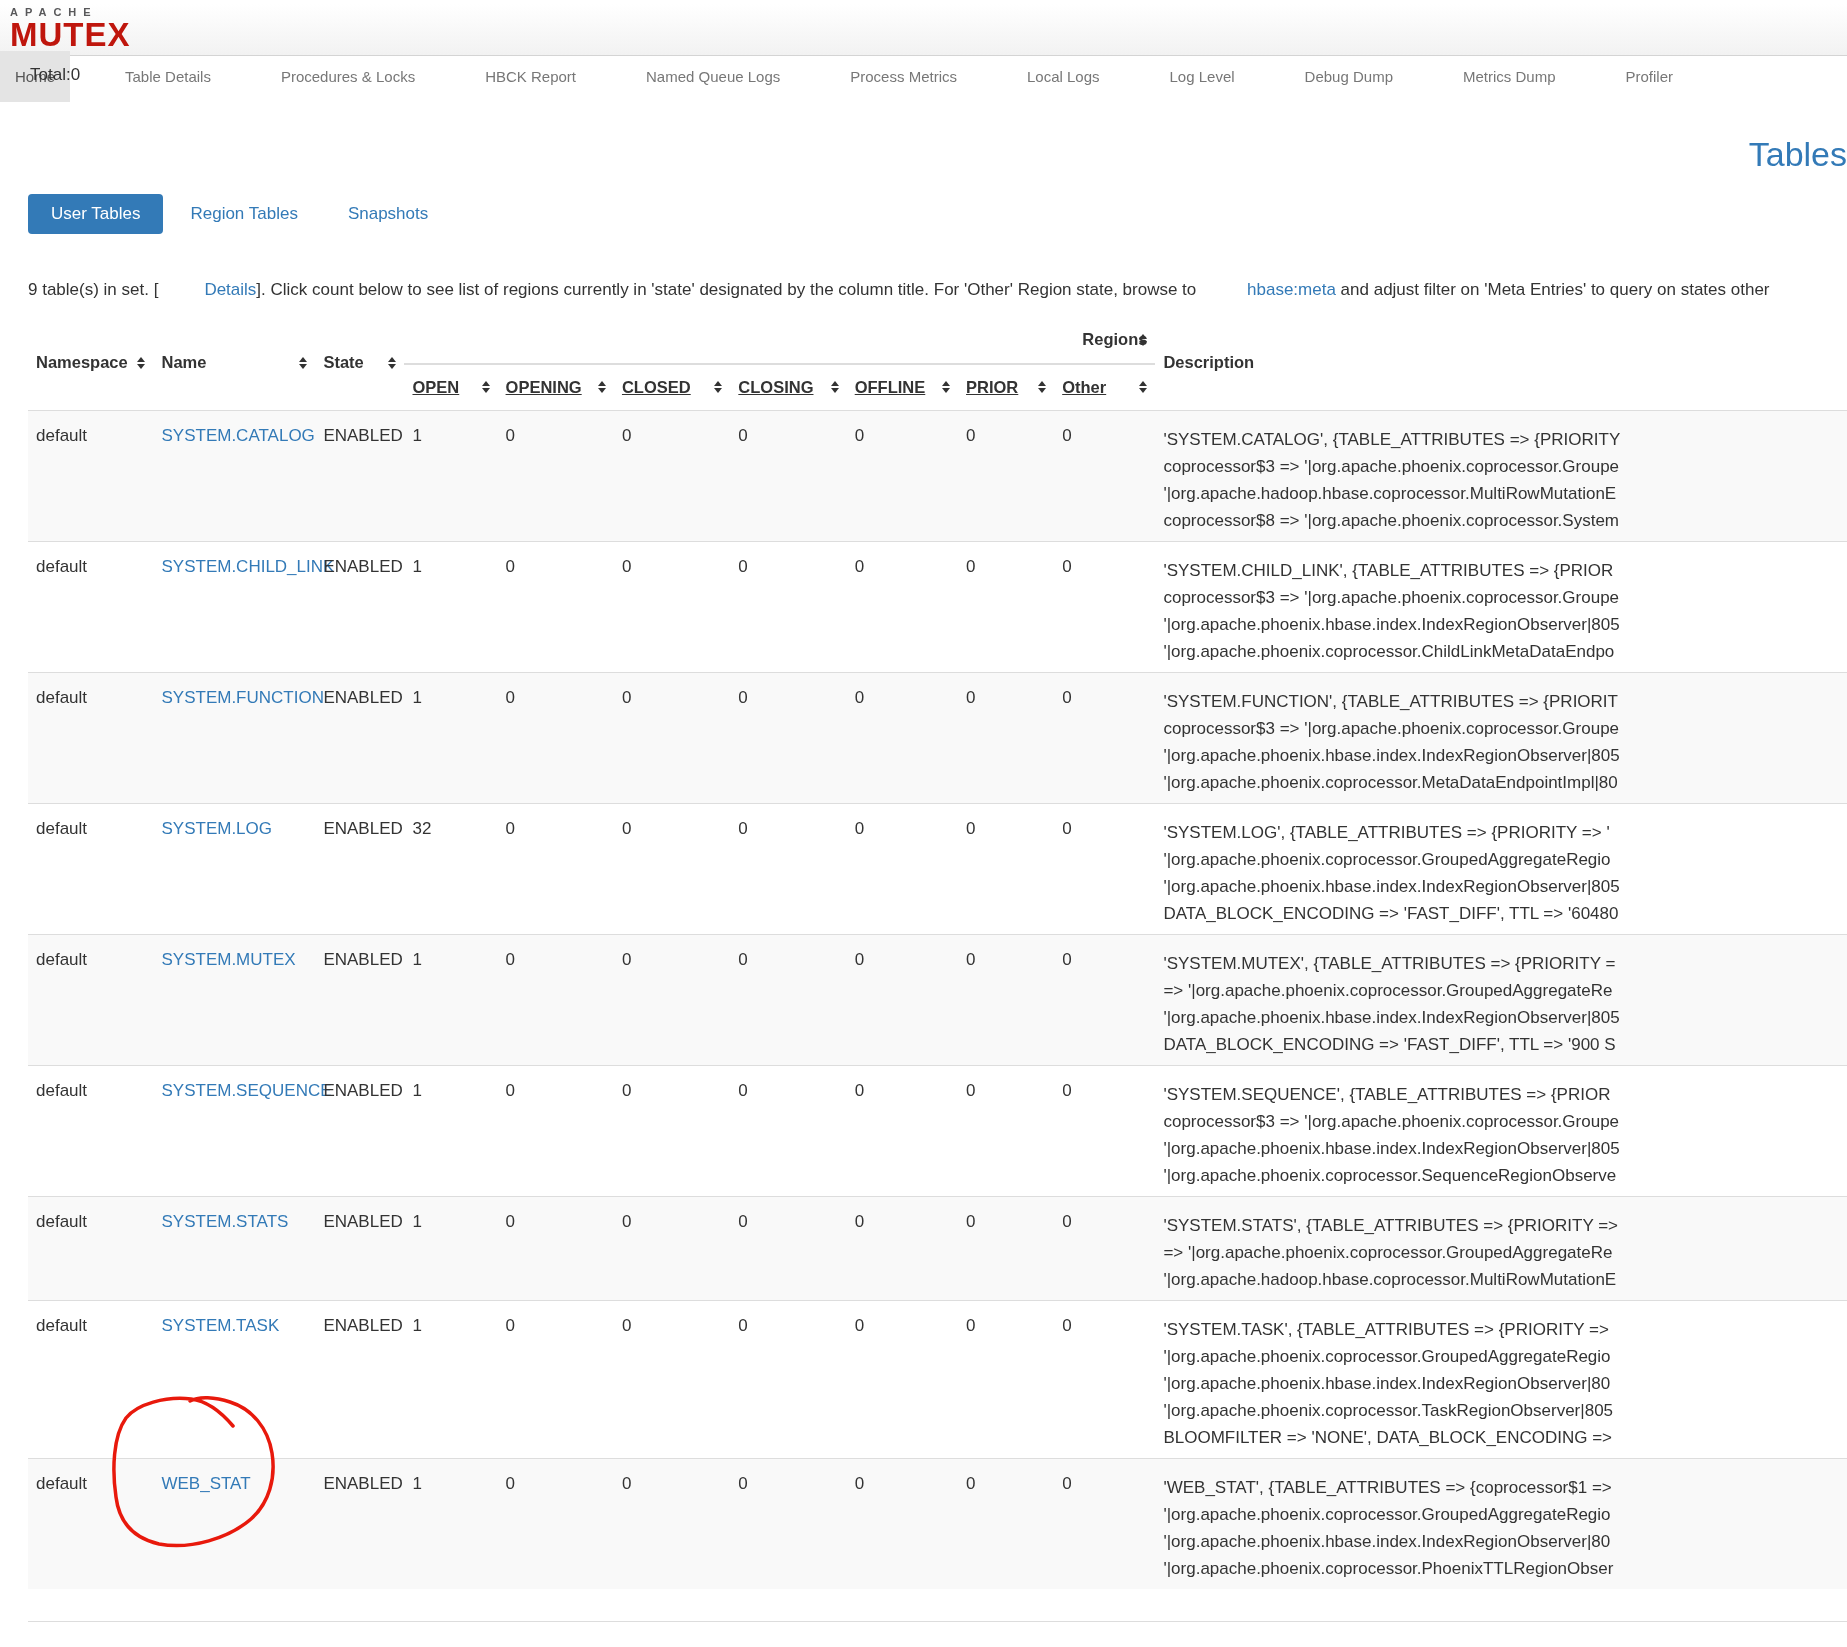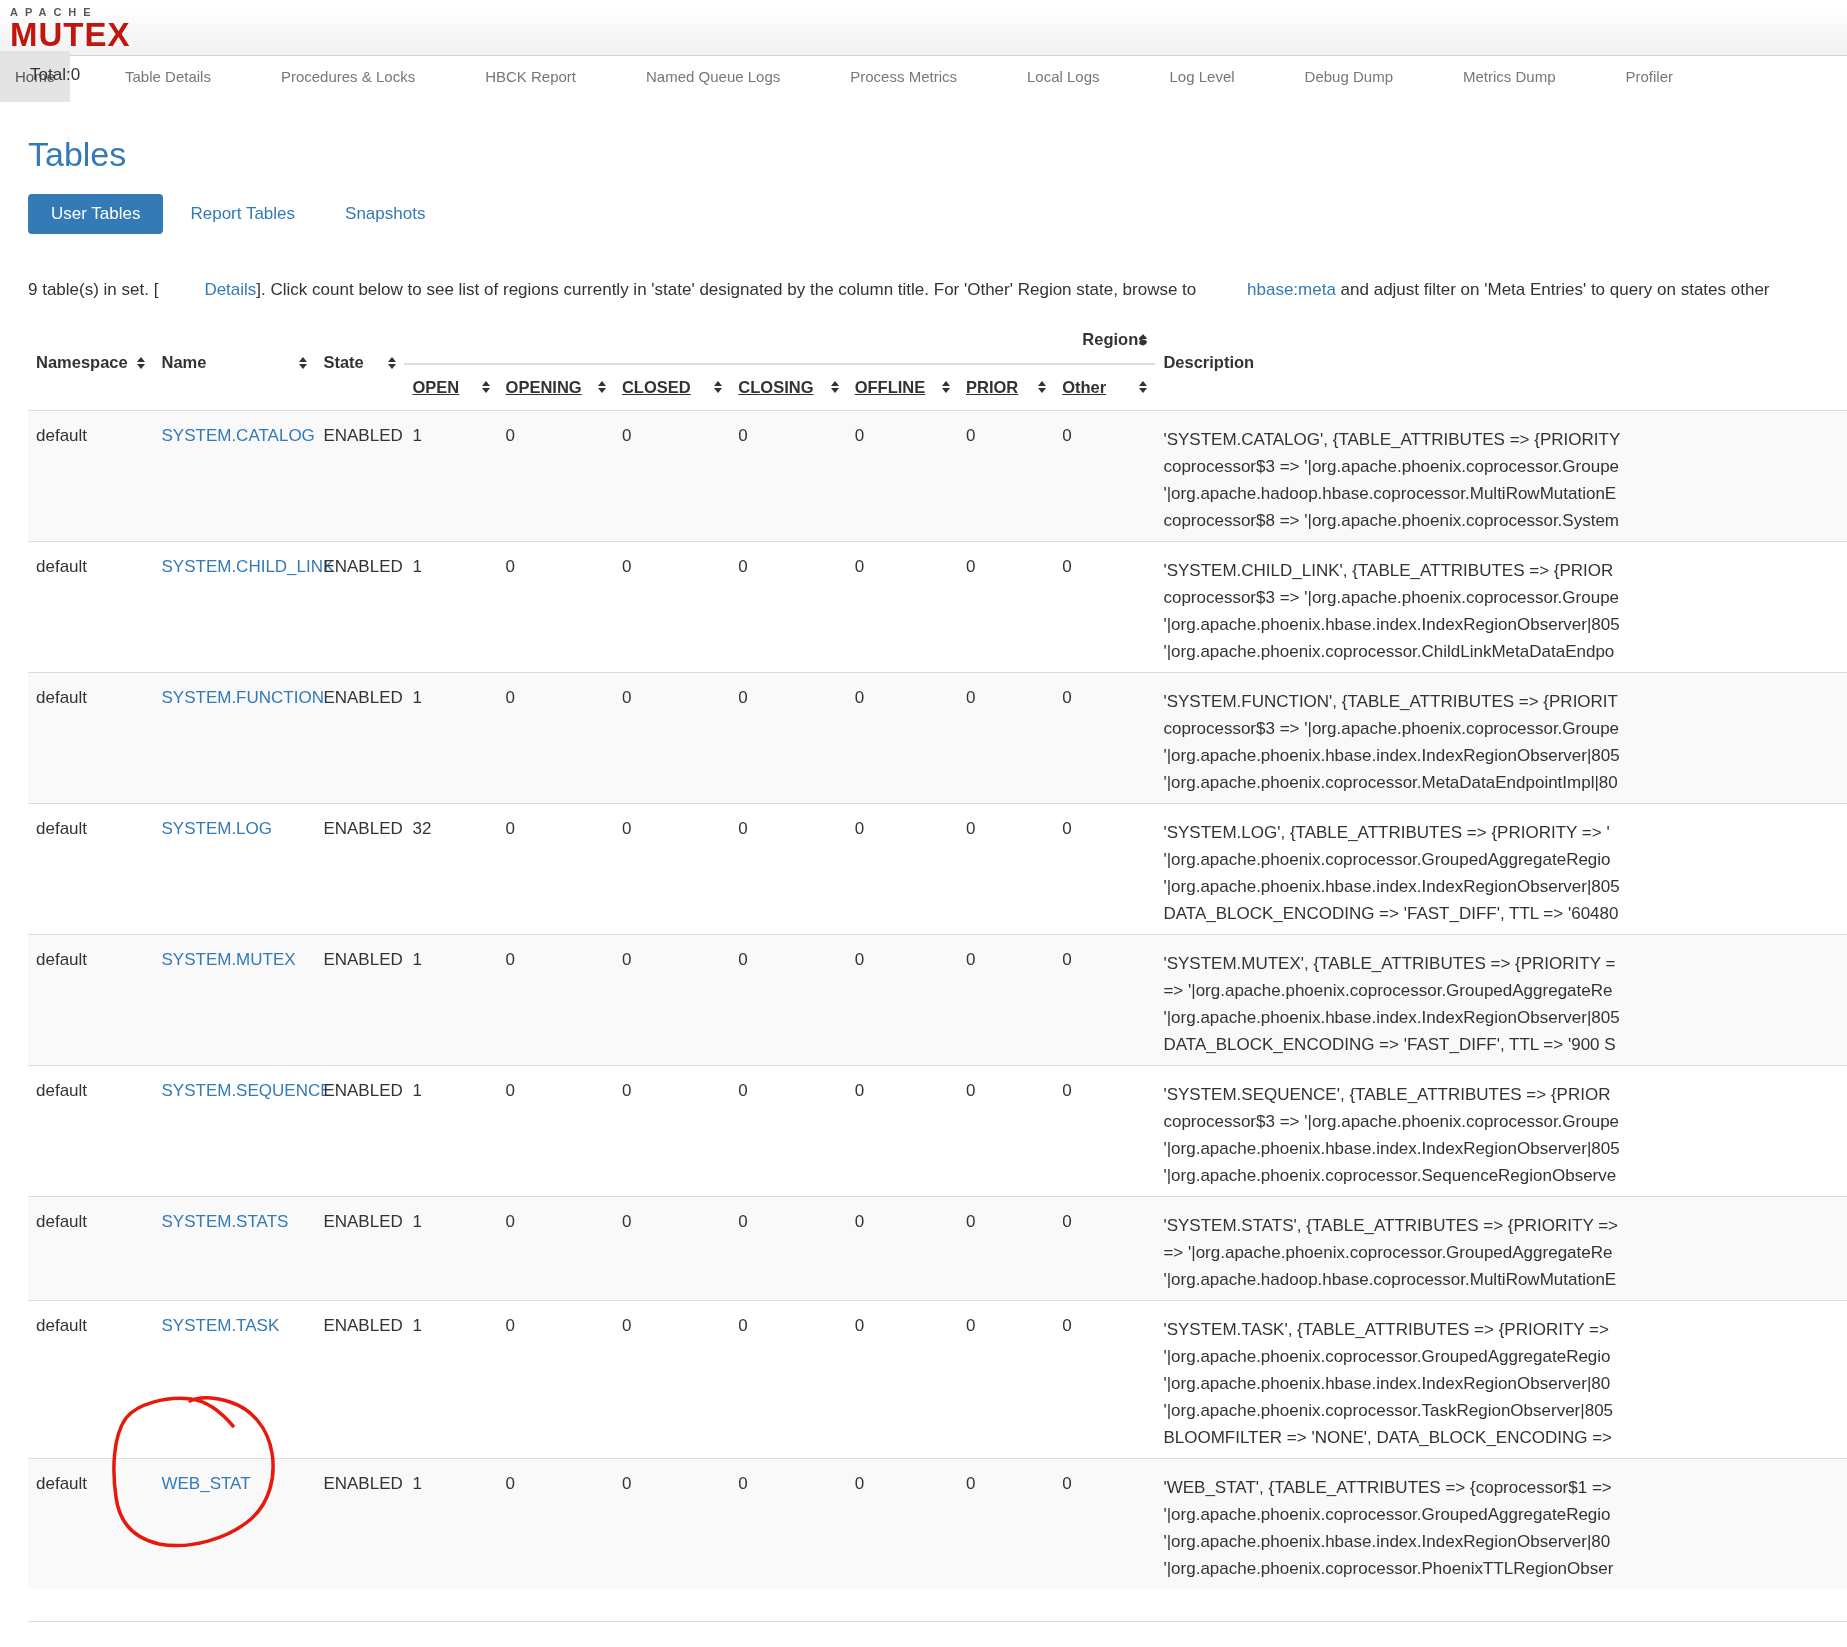--- a/index.html
+++ b/index.html
@@ -15,21 +15,21 @@
   .logo-hbase { font-size:33px; font-weight:800; letter-spacing:1px; color:#bf160d; line-height:33px; }
   .nav-items { list-style:none; display:flex; align-items:stretch;gap:40px; }
   .nav-items li { display:flex; }
   .nav-items a { display:block; line-height:51px; padding:0 15px; font-size:15px; color:#777;
     text-decoration:none; cursor:pointer; white-space:nowrap; }
   .nav-items li.active a { background:#e4e4e4; color:#555; }
 
   .total-line { margin:9px 0 0 30px; font-size:17px; }
 
   
-  h1.page-title { margin:50px 0 0 28px; font-size:34px; font-weight:500; color:#337ab7; }
+  h1.page-title { margin:50px 0 0 28px; font-size:34px; font-weight:500; color:#337ab7;text-align:right; }
   .tabs { margin:20px 0 0 28px; display:flex; align-items:center; list-style:none; }
   .tabs .tab { font-size:17px; color:#337ab7; padding:10px 23px; margin-right:4px;
     border-radius:4px; cursor:pointer; text-decoration:none; }
   .tabs .tab.active { background:#337ab7; color:#fff; }
   .summary { margin:46px 0 0 28px; font-size:17px; white-space:nowrap; }
   .summary a { color:#337ab7; text-decoration:none; cursor:pointer;padding-left:46px; }
 
   
   table.tables { margin:16px 0 0 28px; border-collapse:collapse; table-layout:fixed; width:2342px; }
   th, td { text-align:left; }
@@ -99,21 +99,21 @@
     </ul>
 </nav>
 
 <div class="total-line">Total:0</div>
 
 <h1 class="page-title">Tables</h1>
 
 <div class="tabs">
 
 <a class="tab active">User Tables</a>
-    <a class="tab">Report Tables</a>
+    <a class="tab">Region Tables</a>
     <a class="tab">Snapshots</a>
   </div>
 
 <p class="summary"><span>9 table(s) in set. [</span><a>Details</a><span>]. Click count below to see list of regions currently in 'state' designated by the column title. For 'Other' Region state, browse to </span><a>hbase:meta</a><span> and adjust filter on 'Meta Entries' to query on states other</span></p>
 
 <table class="tables">
   <colgroup>
     <col style="width:124px">
       <col style="width:160px">
       <col style="width:88px">

